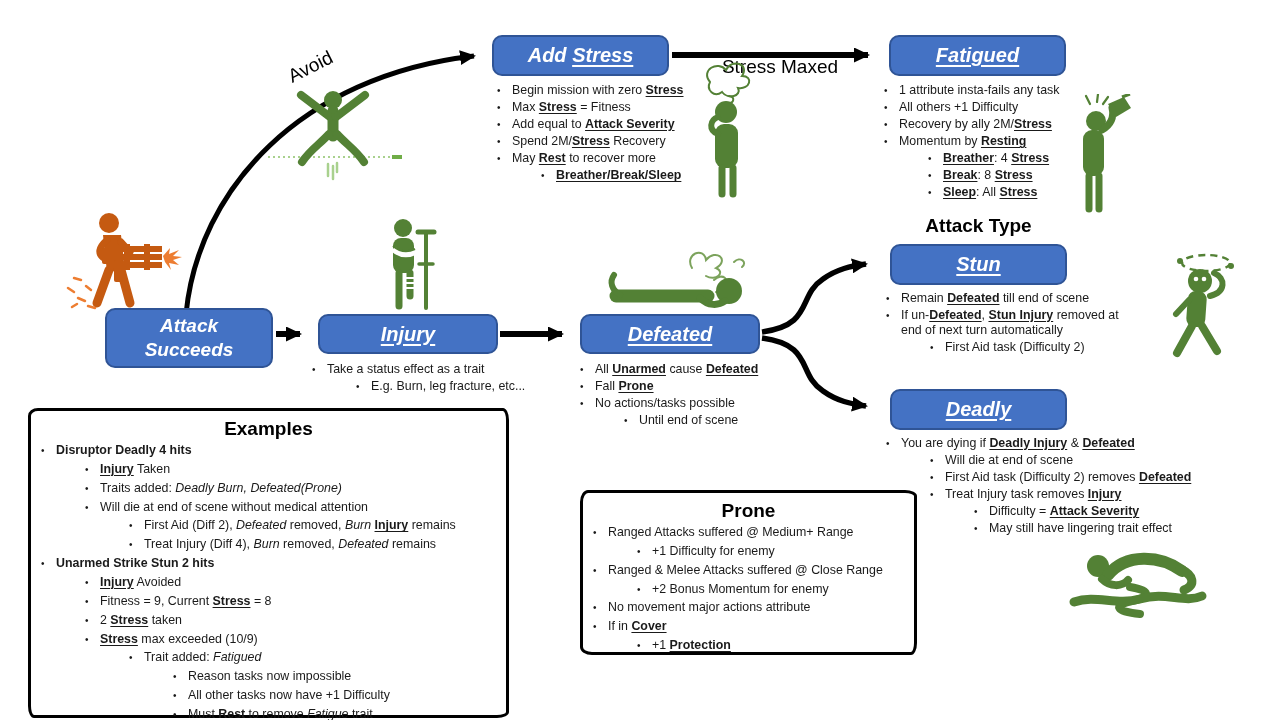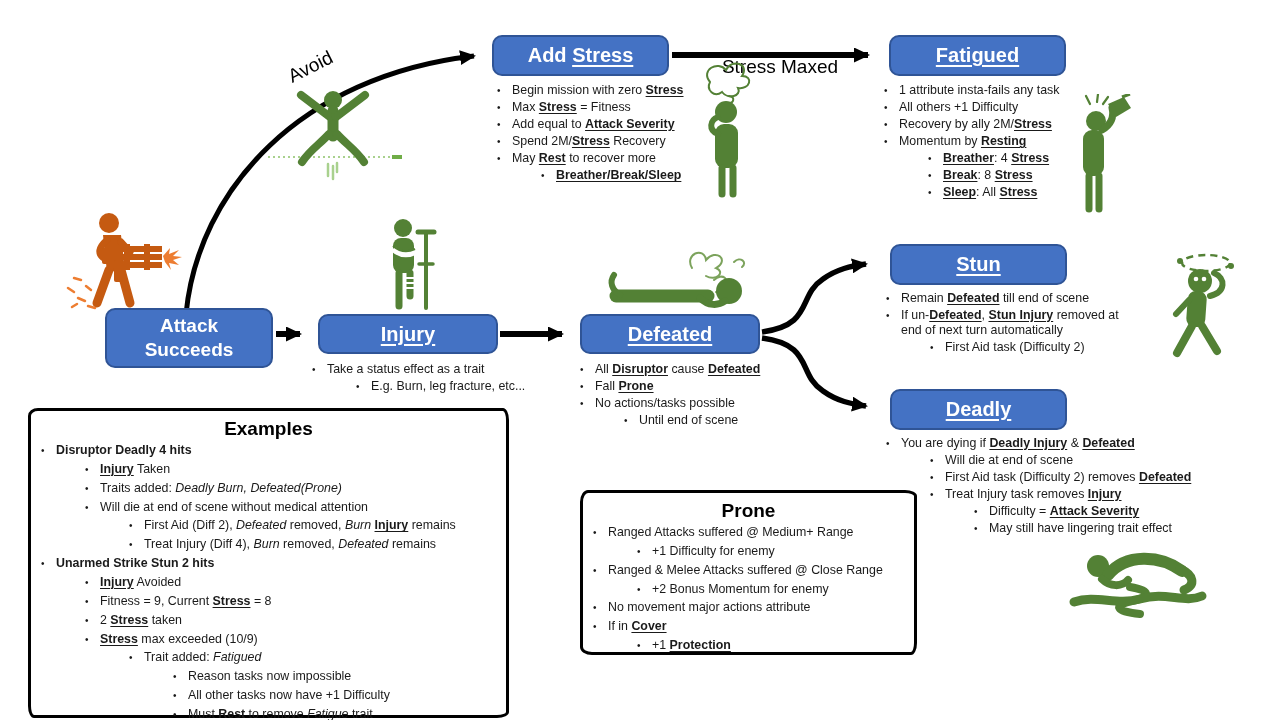--- a/index.html
+++ b/index.html
@@ -4,21 +4,21 @@
 <style>
   :root{
     --blue:#4472C4; --blueBorder:#2F5496; --green:#538135; --greenLight:#A9D18E;
     --orange:#C55A11; --flash:#ED7D31; --ink:#1a1a1a;
   }
   html,body{margin:0;padding:0;background:#fff;}
   .stage{position:relative;width:1280px;height:720px;background:#fff;overflow:hidden;
          font-family:"Liberation Sans",sans-serif;color:var(--ink);}
   .arrows{position:absolute;left:0;top:0;z-index:1;}
   .bluebox{position:absolute;z-index:2;background:var(--blue);border:2.5px solid var(--blueBorder);
-           border-radius:10px;box-sizing:border-box;display:flex;align-items:center;justify-content:center;}
+           border-radius:10px;box-sizing:border-box;display:flex;align-items:center;justify-content:center;font-style:italic;}
   .boxtitle{font-weight:700;font-size:20px;color:#fff;text-align:center;white-space:pre-line;line-height:1.25;}
   .boxtitle .u{text-decoration:underline;text-underline-offset:3px;}
   .label{position:absolute;z-index:2;font-size:19px;color:#000;}
   .label.bold{font-weight:700;}
   .bullets{position:absolute;z-index:2;font-size:12.4px;color:var(--ink);}
   .li{display:flex;line-height:1.26;margin:1.5px 0;}
   .blt{flex:0 0 15px;width:15px;font-size:10px;padding-top:2px;}
   .txt{flex:1;}
   .ind0{margin-left:0;} .ind1{margin-left:44px;} .ind2{margin-left:88px;} .ind3{margin-left:132px;}
   .b{font-weight:700;} .u{font-weight:700;text-decoration:underline;text-underline-offset:2px;} .i{font-style:italic;text-align:center;}
@@ -43,20 +43,21 @@
     <path d="M186 314 C198 190 300 76 474 56" fill="none" stroke="#000" stroke-width="5" marker-end="url(#ah)"></path>
     <path d="M672 55 L868 55" fill="none" stroke="#000" stroke-width="6" marker-end="url(#ah)"></path>
     <path d="M276 334 L300 334" fill="none" stroke="#000" stroke-width="6" marker-end="url(#ah)"></path>
     <path d="M500 334 L562 334" fill="none" stroke="#000" stroke-width="6" marker-end="url(#ah)"></path>
     <path d="M762 332 C814 325 797 296 823 279 C837 269 851 266 866 264" fill="none" stroke="#000" stroke-width="5.5" marker-end="url(#ah)"></path>
     <path d="M762 338 C814 345 797 374 823 391 C837 401 851 404 866 406" fill="none" stroke="#000" stroke-width="5.5" marker-end="url(#ah)"></path>
   </svg>
 
   <div class="label" style="left:287px;top:56px;transform:rotate(-27deg);">Avoid</div>
   <div class="label" style="left:705px;top:28px;width:150px;text-align:center;margin-top:28px;">Stress Maxed</div>
+  <div class="label bold" style="left:890px;top:215px;width:177px;text-align:center;">Attack Type</div>
 
   <div class="bluebox" style="left:105px;top:308px;width:168px;height:60px;">
     <span class="boxtitle" style="font-size:19px"><span>Attack
 Succeeds</span></span>
   </div>
   <div class="bluebox" style="left:492px;top:35px;width:177px;height:41px;">
     <span class="boxtitle"><span>Add </span><span class="u">Stress</span></span>
   </div>
   <div class="bluebox" style="left:889px;top:35px;width:177px;height:41px;">
     <span class="boxtitle"><span class="u">Fatigued</span></span>
@@ -136,21 +137,21 @@
         <span class="txt"><span>Take a status effect as a trait</span></span>
       </div>
       <div class="li ind1">
         <span class="blt">•</span>
         <span class="txt"><span>E.g. Burn, leg fracture, etc...</span></span>
       </div>
     </div>
   <div class="bullets" style="left:580px;top:360px;width:200px;">
       <div class="li ind0">
         <span class="blt">•</span>
-        <span class="txt"><span>All </span><span class="b u">Disruptor</span><span> cause </span><span class="b u">Defeated</span></span>
+        <span class="txt"><span>All </span><span class="b u">Unarmed</span><span> cause </span><span class="b u">Defeated</span></span>
       </div>
       <div class="li ind0">
         <span class="blt">•</span>
         <span class="txt"><span>Fall </span><span class="b u">Prone</span></span>
       </div>
       <div class="li ind0">
         <span class="blt">•</span>
         <span class="txt"><span>No actions/tasks possible</span></span>
       </div>
       <div class="li ind1">

